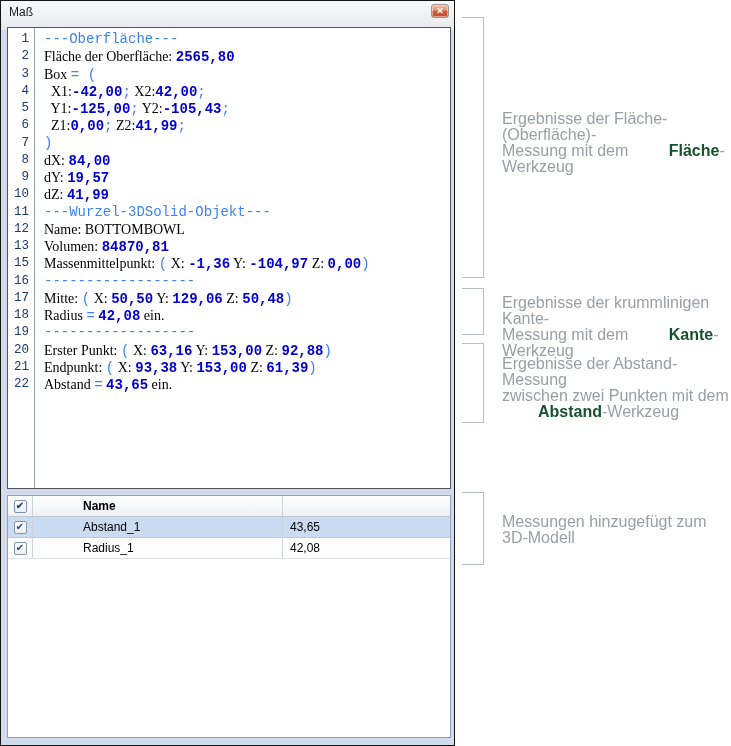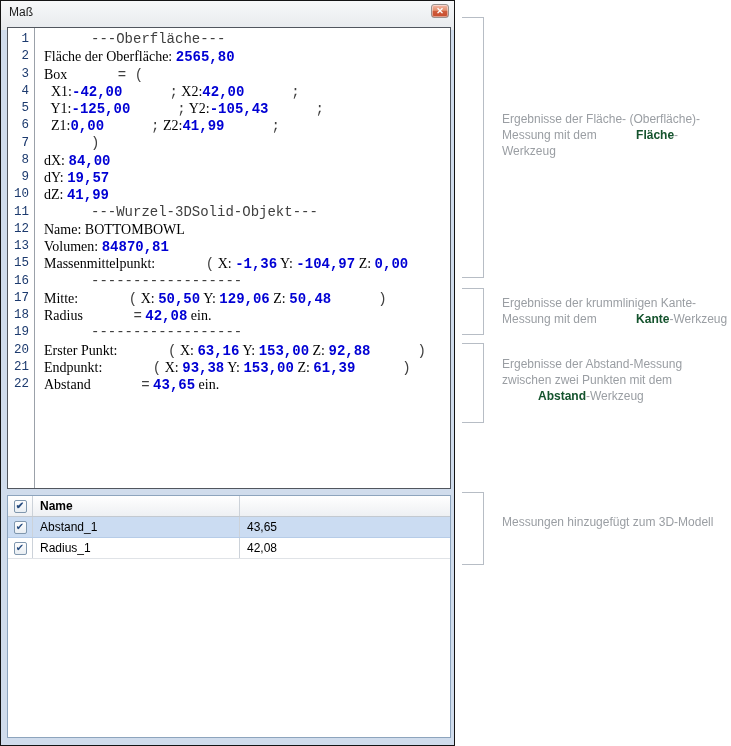--- a/index.html
+++ b/index.html
@@ -24,48 +24,48 @@
             border:1px solid #51565e; background:#ffffff; overflow:hidden; }
   .gutter-line { position:absolute; left:26px; top:0; bottom:0; width:1px; background:#9ba1a9; }
   .ed-lines { position:absolute; left:0; top:3px; right:0; }
   .ed-row { display:flex; height:17.25px; line-height:17.25px; white-space:pre;
             font-family:"Liberation Mono","DejaVu Sans Mono",monospace; font-size:14px; }
   .ed-num { flex:0 0 26px; text-align:right; padding-right:5px; color:#1c3a6e;
             font-size:12.5px; }
   .ed-text { padding-left:10px; color:#000; }
   .tk-k { color:#000000;font-family:Liberation Serif, serif; }
   .tk-n { color:#0000d4; font-weight:bold; }
-  .tk-s { color:#404040;margin-left:47px; }
+  .tk-s { color:#3b82f6; }
 
   
   .table-panel { position:absolute; left:6px; top:494px; width:444px; height:243px;
                  border:1px solid #8da4bd; background:#ffffff; overflow:hidden; }
   .t-header { display:flex; height:21px; align-items:stretch; font-size:12px; font-weight:bold;
               background:linear-gradient(#ffffff, #eef0f3); border-bottom:1px solid #c3c9d0; }
   .t-row { display:flex; height:21px; align-items:stretch; font-size:12px;
            border-bottom:1px solid #e0e3e7; background:#fff; }
   .t-row.selected { background:#cbdcf2; border-bottom:1px solid #b6cce8; }
   .t-col-check { flex:0 0 25px; border-right:1px solid #ccd2d9;
                  display:flex; align-items:center; justify-content:center; }
   .t-col-name { flex:0 0 207px; border-right:1px solid #ccd2d9;
-                padding-left:7px; line-height:20px; }
+                padding-left:7px; line-height:20px;margin-left:43px; }
   .t-col-wert { flex:1; padding-left:7px; line-height:20px; }
   .checkbox { width:13px; height:13px; border:1px solid #8097ae; border-radius:2px;
               background:linear-gradient(#fefefe, #e9eef3);
               display:flex; align-items:center; justify-content:center; }
   .check-mark { color:#274c7f; font-size:10px; line-height:10px; }
 
   
   .bracket { position:absolute; left:462px; width:22px;
              border:1px solid #b7bdc5; border-left:none; }
   #bracket-1 { top:17px;  height:261px; }
   #bracket-2 { top:288px; height:47px;  }
   #bracket-3 { top:343px; height:80px;  }
   #bracket-4 { top:492px; height:73px;  }
-  .anno { position:absolute; left:502px; color:#9a9ea3; font-size:12px; line-height:16px; }
+  .anno { position:absolute; left:502px; color:#9a9ea3; font-size:16px; line-height:16px; }
   .anno b { color:#14532d;padding-left:36px; }
   #anno-1 { top:111px; }
   #anno-2 { top:295px; }
   #anno-3 { top:356px; }
   #anno-4 { top:514px; }
 </style>
 </head>
 <body>
 
 <div class="dialog">

